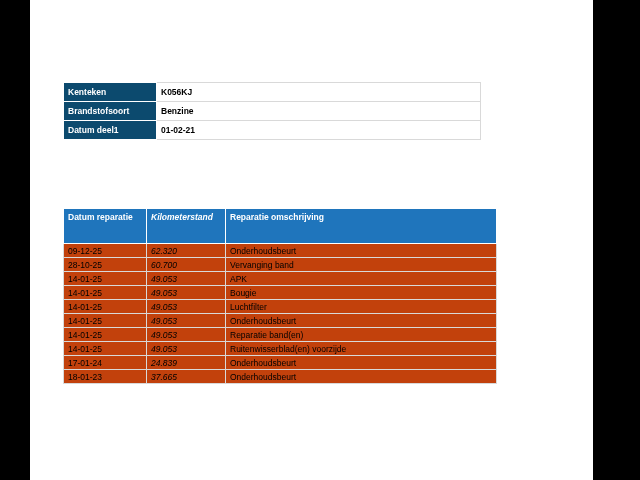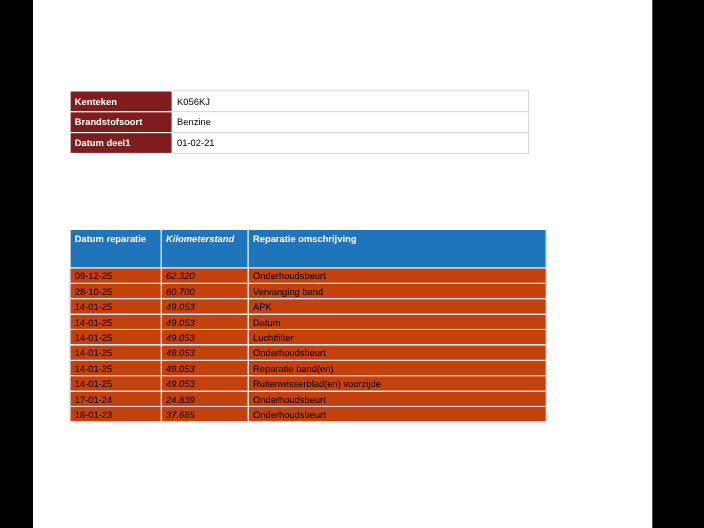--- a/index.html
+++ b/index.html
@@ -45,28 +45,28 @@
     padding: 0 0 0 4px;
     font-size: 8.5px;
     color: #ffffff;
     border: 1px solid #ffffff;
     vertical-align: middle;
     white-space: nowrap;
     overflow: hidden;
   }
   .info-table td.label {
     width: 88px;
-    background: #7f1d1d;
+    background: #0c4a6e;
     font-weight: bold;
   }
   .info-table td.value {
     background: #ffffff;
     color: #000000;
     border: 1px solid #d9d9d9;
-    font-weight: normal;
+    font-weight: bold;
   }
 
   
   .repair-table {
     position: absolute;
     left: 33px;
     top: 208px;
     width: 418px;
     border-collapse: collapse;
     table-layout: fixed;
@@ -143,21 +143,21 @@
         <td class="col-desc">Vervanging band</td>
       </tr>
       <tr>
         <td class="col-date">14-01-25</td>
         <td class="col-km">49.053</td>
         <td class="col-desc">APK</td>
       </tr>
       <tr>
         <td class="col-date">14-01-25</td>
         <td class="col-km">49.053</td>
-        <td class="col-desc">Datum</td>
+        <td class="col-desc">Bougie</td>
       </tr>
       <tr>
         <td class="col-date">14-01-25</td>
         <td class="col-km">49.053</td>
         <td class="col-desc">Luchtfilter</td>
       </tr>
       <tr>
         <td class="col-date">14-01-25</td>
         <td class="col-km">49.053</td>
         <td class="col-desc">Onderhoudsbeurt</td>

